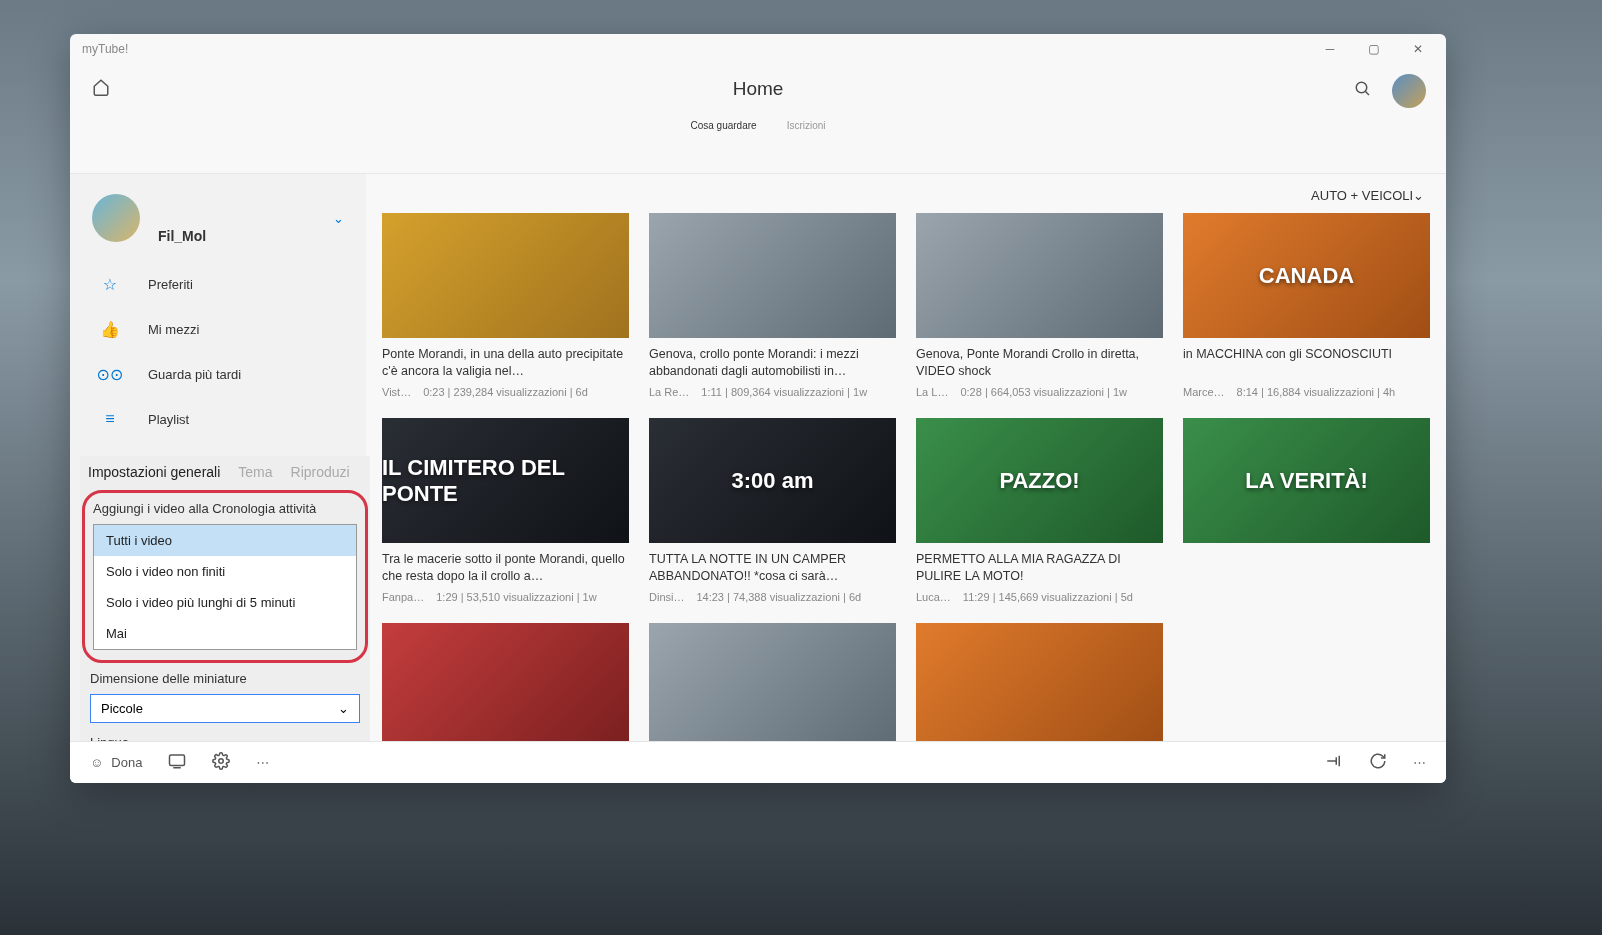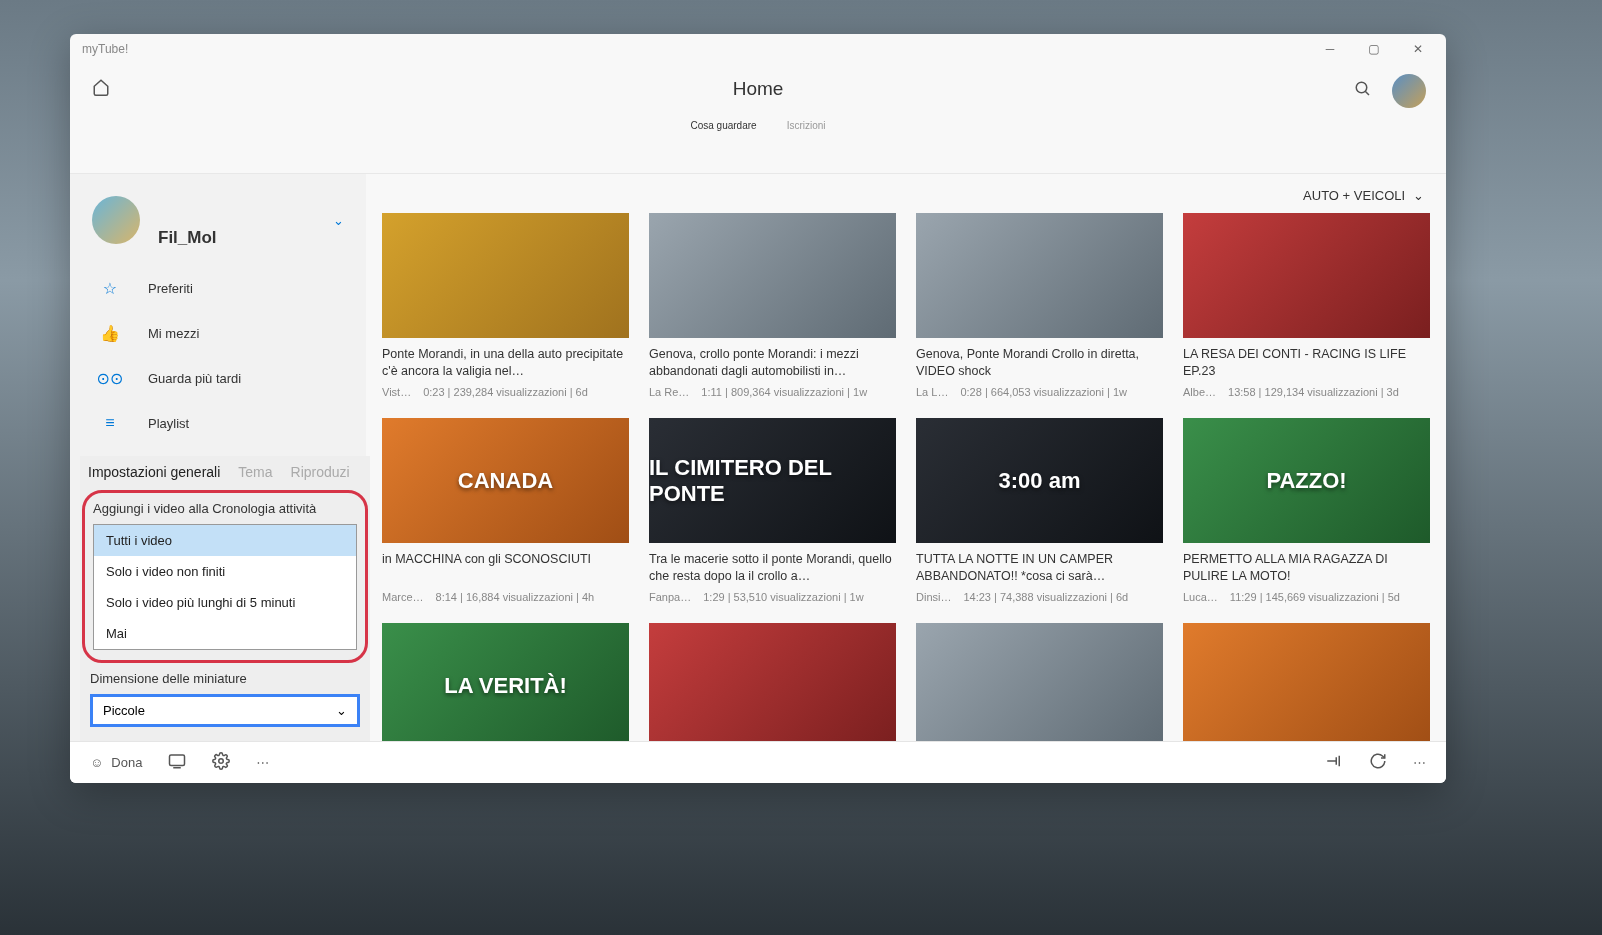--- a/index.html
+++ b/index.html
@@ -102,21 +102,21 @@
   display: flex;
   align-items: center;
   padding: 18px 22px;
   gap: 18px;
 }
 .user-avatar {
   width: 48px; height: 48px;
   border-radius: 50%;
   background: linear-gradient(135deg, #6ab5d8, #d8b56a);
 }
-.user-name { font-size: 17px; color: #333; font-weight: 600; flex: 1; margin-top: 36px; }
+.user-name { font-size: 14px; color: #333; font-weight: 600; flex: 1; margin-top: 36px; }
 .chevron { color: #0078d7; font-size: 13px; }
 .nav-item {
   display: flex;
   align-items: center;
   padding: 13px 30px;
   gap: 28px;
   font-size: 13px;
   color: #333;
   cursor: pointer;
 }
@@ -157,21 +157,21 @@
   font-size: 13px;
   color: #222;
   cursor: pointer;
 }
 .dropdown-option.selected { background: #c3e0f7; }
 .setting-group {
   padding: 8px 10px 4px 10px;
 }
 .select-box {
   margin-top: 6px;
-  border: 3px solid #3b82f6;
+  border: 1px solid #3b82f6;
   background: #fff;
   padding: 6px 10px;
   font-size: 13px;
   display: flex;
   justify-content: space-between;
   align-items: center;
   cursor: pointer;
 }
 .content {
   flex: 1;
@@ -183,21 +183,20 @@
 .category-row {
   display: flex;
   justify-content: flex-end;
   padding: 0 6px 10px 0;
 }
 .category-dd {
   font-size: 13px;
   color: #333;
   display: flex;
   align-items: center;
-  gap: 8px;
   cursor: pointer;
 }
 .video-grid {
   display: grid;
   grid-template-columns: repeat(4, 1fr);
   gap: 20px;
   overflow-y: hidden;
 }
 .card {
   display: flex;
@@ -367,28 +366,20 @@
           </div>
           <div class="card">
             <div class="thumb grey"></div>
             <div class="card-title">Genova, Ponte Morandi Crollo in diretta, VIDEO shock</div>
             <div class="card-meta">
               <span class="meta-author">La L…</span>
               <span>0:28 | 664,053 visualizzazioni | 1w</span>
             </div>
           </div>
           <div class="card">
-            <div class="thumb red"></div>
-            <div class="card-title">LA RESA DEI CONTI - RACING IS LIFE EP.23</div>
-            <div class="card-meta">
-              <span class="meta-author">Albe…</span>
-              <span>13:58 | 129,134 visualizzazioni | 3d</span>
-            </div>
-          </div>
-          <div class="card">
             <div class="thumb orange">
               <span>CANADA</span>
             </div>
             <div class="card-title">in MACCHINA con gli SCONOSCIUTI</div>
             <div class="card-meta">
               <span class="meta-author">Marce…</span>
               <span>8:14 | 16,884 visualizzazioni | 4h</span>
             </div>
           </div>
           <div class="card">

